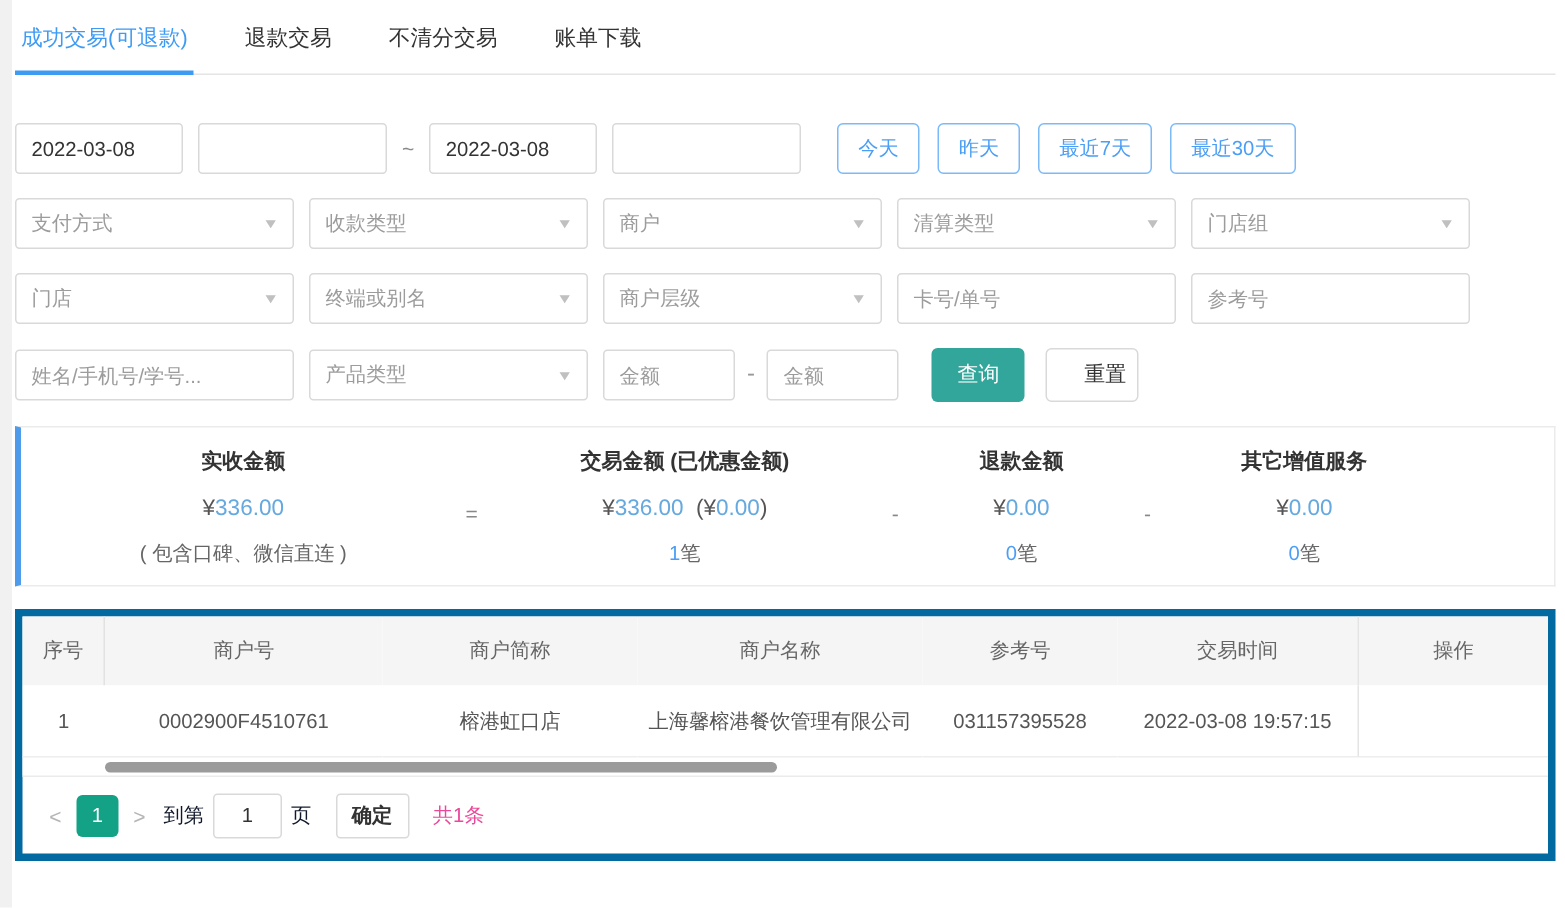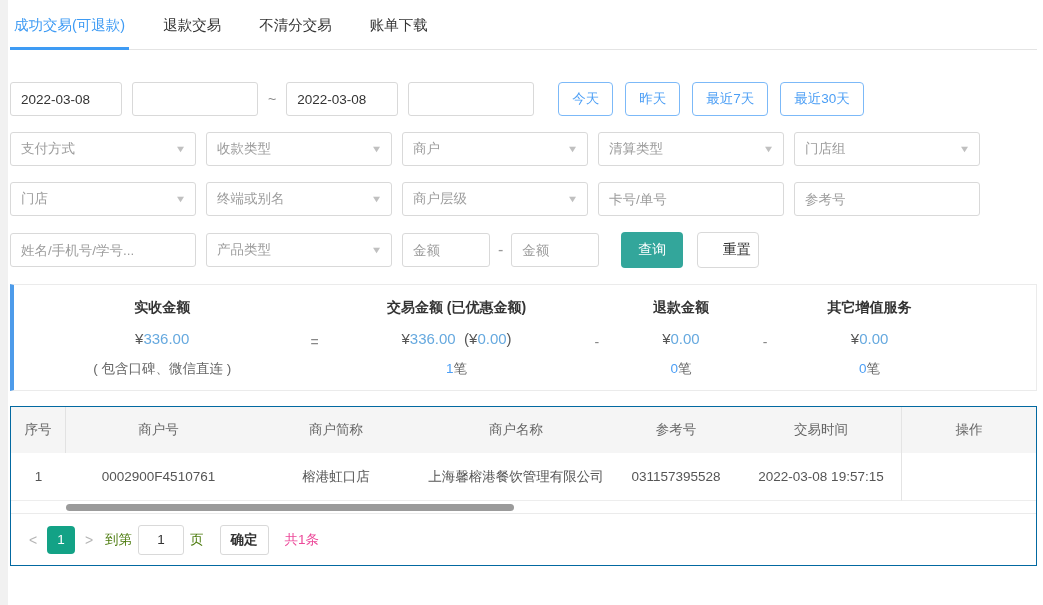--- a/index.html
+++ b/index.html
@@ -42,37 +42,37 @@
   .scol { display:flex; flex-direction:column; align-items:center; gap:13px; }
   .scol .lbl { font-size:14px; font-weight:bold; color:#333; }
   .scol .val { font-size:15px; color:#555; }
   .scol .val b { color:#66a9df; font-weight:normal; }
   .scol .sub { font-size:13.5px; color:#666; }
   .scol .sub b { color:#4b9ef5; font-weight:normal; }
   .sop { align-self:center; color:#888; font-size:14px; padding-top:6px; }
   .sc1 { width:29%; } .sc2 { width:27%; } .sc3 { width:16%; } .sc4 { width:20%; }
 
   
-  .tablebox { margin-top:15px; border:1px solid #0369a1; }
+  .tablebox { margin-top:15px; border:5px solid #0369a1; }
   .trow { display:flex; }
   .th { background:#f5f5f5; color:#666; font-size:13.5px; height:46px; }
   .td { background:#fff; color:#555; font-size:13.5px; height:48px; border-bottom:1px solid #ededed; }
   .cell { display:flex; align-items:center; justify-content:center; }
   .c0 { width:55px; } .c1 { width:185px; } .c2 { width:170px; } .c3 { width:190px; }
   .c4 { width:130px; } .c5 { width:160px; } .c6 { flex:1; border-left:1px solid #e4e4e4; }
   .th.c0 { border-right:1px solid #e2e2e2; }
   .scrolltrack { height:12px; display:flex; align-items:center; background:#fff; }
   .scrollthumb { margin-left:55px; width:448px; height:7px; background:#9b9b9b; border-radius:4px; cursor:pointer; }
 
   
   .pager { display:flex; align-items:center; height:52px; padding-left:12px; border-top:1px solid #ebebeb; font-size:13.5px; }
   .pchev { color:#b5b5b5; font-size:14px; width:20px; text-align:center; cursor:pointer; }
   .pnum { width:28px; height:28px; background:#13a286; color:#fff; border-radius:4px; display:flex;
     align-items:center; justify-content:center; margin:0 4px; font-size:13.5px; cursor:pointer; }
-  .ptext { color:#4d7c0f; margin:0 6px; }
+  .ptext { color:#0f172a; margin:0 6px; }
   .pinput { width:46px; height:30px; border:1px solid #d9d9d9; border-radius:3px; text-align:center;
     font-size:13.5px; color:#333; outline:none; font-family:inherit; }
   .pconfirm { height:30px; padding:0 10px; margin:0 8px 0 10px; background:#fff; border:1px solid #d9d9d9;
     border-radius:3px; font-weight:bold; color:#333; font-size:13.5px; cursor:pointer; font-family:inherit; }
   .ptotal { color:#ec4899; margin:0 8px; }
   .psize { height:30px; border:1px solid #d9d9d9; border-radius:3px; display:flex; align-items:center;
     gap:10px; padding:0 10px; color:#333; cursor:pointer; }
   .chev-down { width:7px; height:7px; border-right:2px solid #333; border-bottom:2px solid #333;
     transform:rotate(45deg) translateY(-2px); }
 </style>

